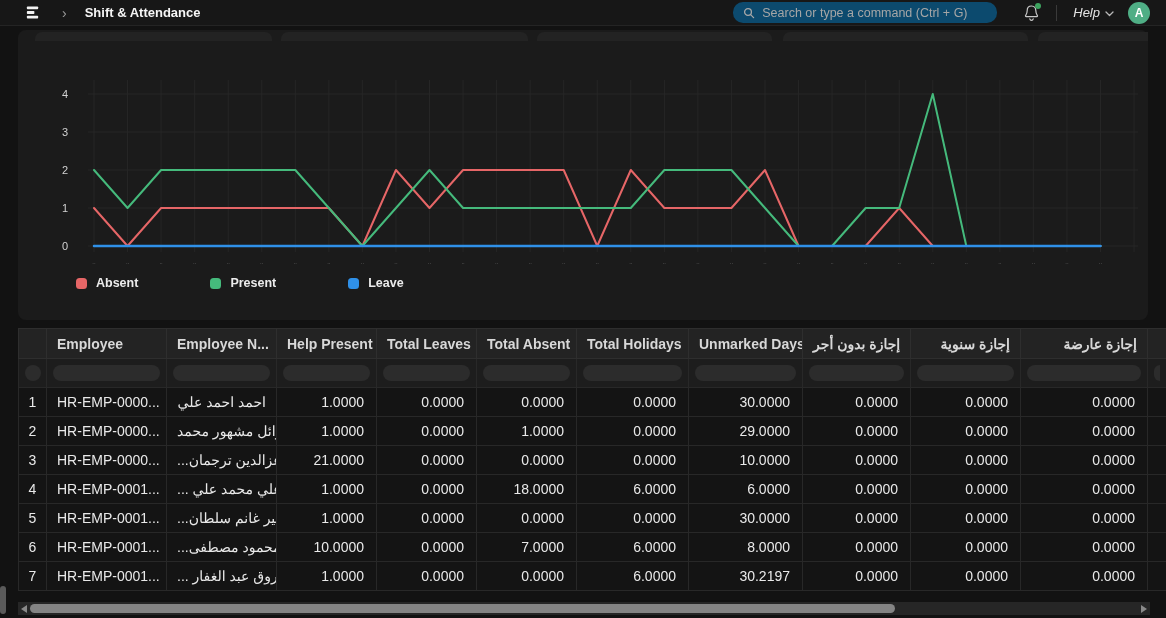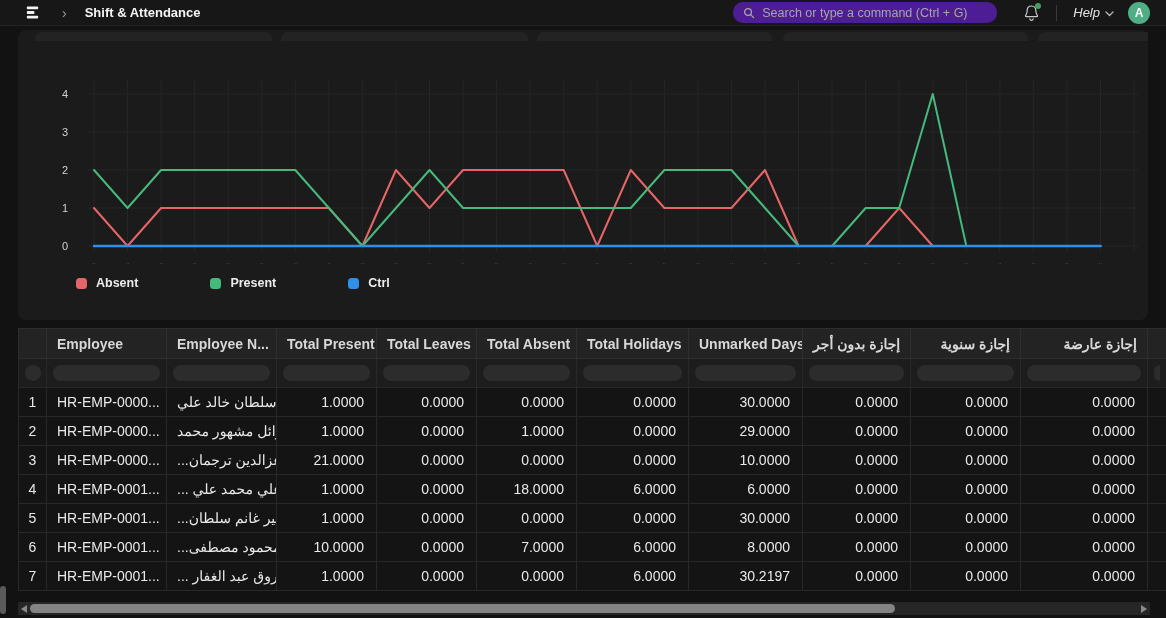--- a/index.html
+++ b/index.html
@@ -12,21 +12,21 @@
   .topbar{
     position:absolute;left:0;top:0;width:1166px;height:26px;
     background:#171717;border-bottom:1px solid #242424;
     display:flex;align-items:center;box-sizing:border-box;
   }
   .logo{width:15px;height:15px;margin-left:25px;display:block;}
   .crumb-chevron{color:#9a9a9a;font-size:14px;margin-left:22px;line-height:1;}
   .page-title{color:#f5f5f5;font-size:13px;font-weight:700;margin-left:18px;}
   .topbar-right{margin-left:auto;display:flex;align-items:center;margin-right:16px;}
   .search-pill{
-    width:264px;height:21px;background:#4c1d95;border-radius:10px;
+    width:264px;height:21px;background:#0c4a6e;border-radius:10px;
     display:flex;align-items:center;color:#a6a6a6;font-size:12.5px;
     border:none;
   }
   .search-pill svg{margin:0 7px 0 10px;}
   .bell-wrap{position:relative;margin-left:26px;width:17px;height:18px;}
   .bell-dot{position:absolute;right:-1px;top:-1px;width:6px;height:6px;border-radius:50%;background:#3da35f;}
   .tb-divider{width:1px;height:16px;background:#3a3a3a;margin:0 16px;}
   .help{display:flex;align-items:center;color:#e3e3e3;font-size:13px;font-style:italic;}
   .help svg{margin-left:5px;margin-top:2px;}
   .avatar{
@@ -209,21 +209,21 @@
       <div class="legend-item">
         <span class="legend-swatch" style="background: rgb(230, 102, 103);"></span>
         <span class="legend-label">Absent</span>
       </div>
       <div class="legend-item">
         <span class="legend-swatch" style="background: rgb(69, 186, 124);"></span>
         <span class="legend-label">Present</span>
       </div>
       <div class="legend-item">
         <span class="legend-swatch" style="background: rgb(47, 144, 232);"></span>
-        <span class="legend-label">Ctrl</span>
+        <span class="legend-label">Leave</span>
       </div>
     </div>
 </div>
 
 <div id="table-wrap">
     <table class="report-table">
       <colgroup>
         <col style="width: 28px;">
         <col style="width: 120px;">
         <col style="width: 110px;">
@@ -235,21 +235,21 @@
         <col style="width: 108px;">
         <col style="width: 110px;">
         <col style="width: 127px;">
         <col style="width: 19px;">
       </colgroup>
       <thead>
         <tr>
           <th class="ac"></th>
           <th class="al">Employee</th>
           <th class="al">Employee N...</th>
-          <th class="ac">Total Present</th>
+          <th class="ac">Help Present</th>
           <th class="ac">Total Leaves</th>
           <th class="ac">Total Absent</th>
           <th class="ac">Total Holidays</th>
           <th class="ac">Unmarked Days</th>
           <th class="ar">إجازة بدون أجر</th>
           <th class="ar">إجازة سنوية</th>
           <th class="ar">إجازة عارضة</th>
           <th class="al"></th>
         </tr>
       </thead>
@@ -288,21 +288,21 @@
           <td>
             <div class="filter-pill"></div>
           </td>
           <td>
             <div class="filter-pill" style="border-radius: 8px 0px 0px 8px;"></div>
           </td>
         </tr>
         <tr>
           <td class="ac idx-cell">1</td>
           <td class="al">HR-EMP-0000...</td>
-          <td class="ar">سلطان خالد علي</td>
+          <td class="ar">احمد احمد علي</td>
           <td class="ar num-cell">1.0000</td>
           <td class="ar num-cell">0.0000</td>
           <td class="ar num-cell">0.0000</td>
           <td class="ar num-cell">0.0000</td>
           <td class="ar num-cell">30.0000</td>
           <td class="ar num-cell">0.0000</td>
           <td class="ar num-cell">0.0000</td>
           <td class="ar num-cell">0.0000</td>
           <td class="al"></td>
         </tr>

